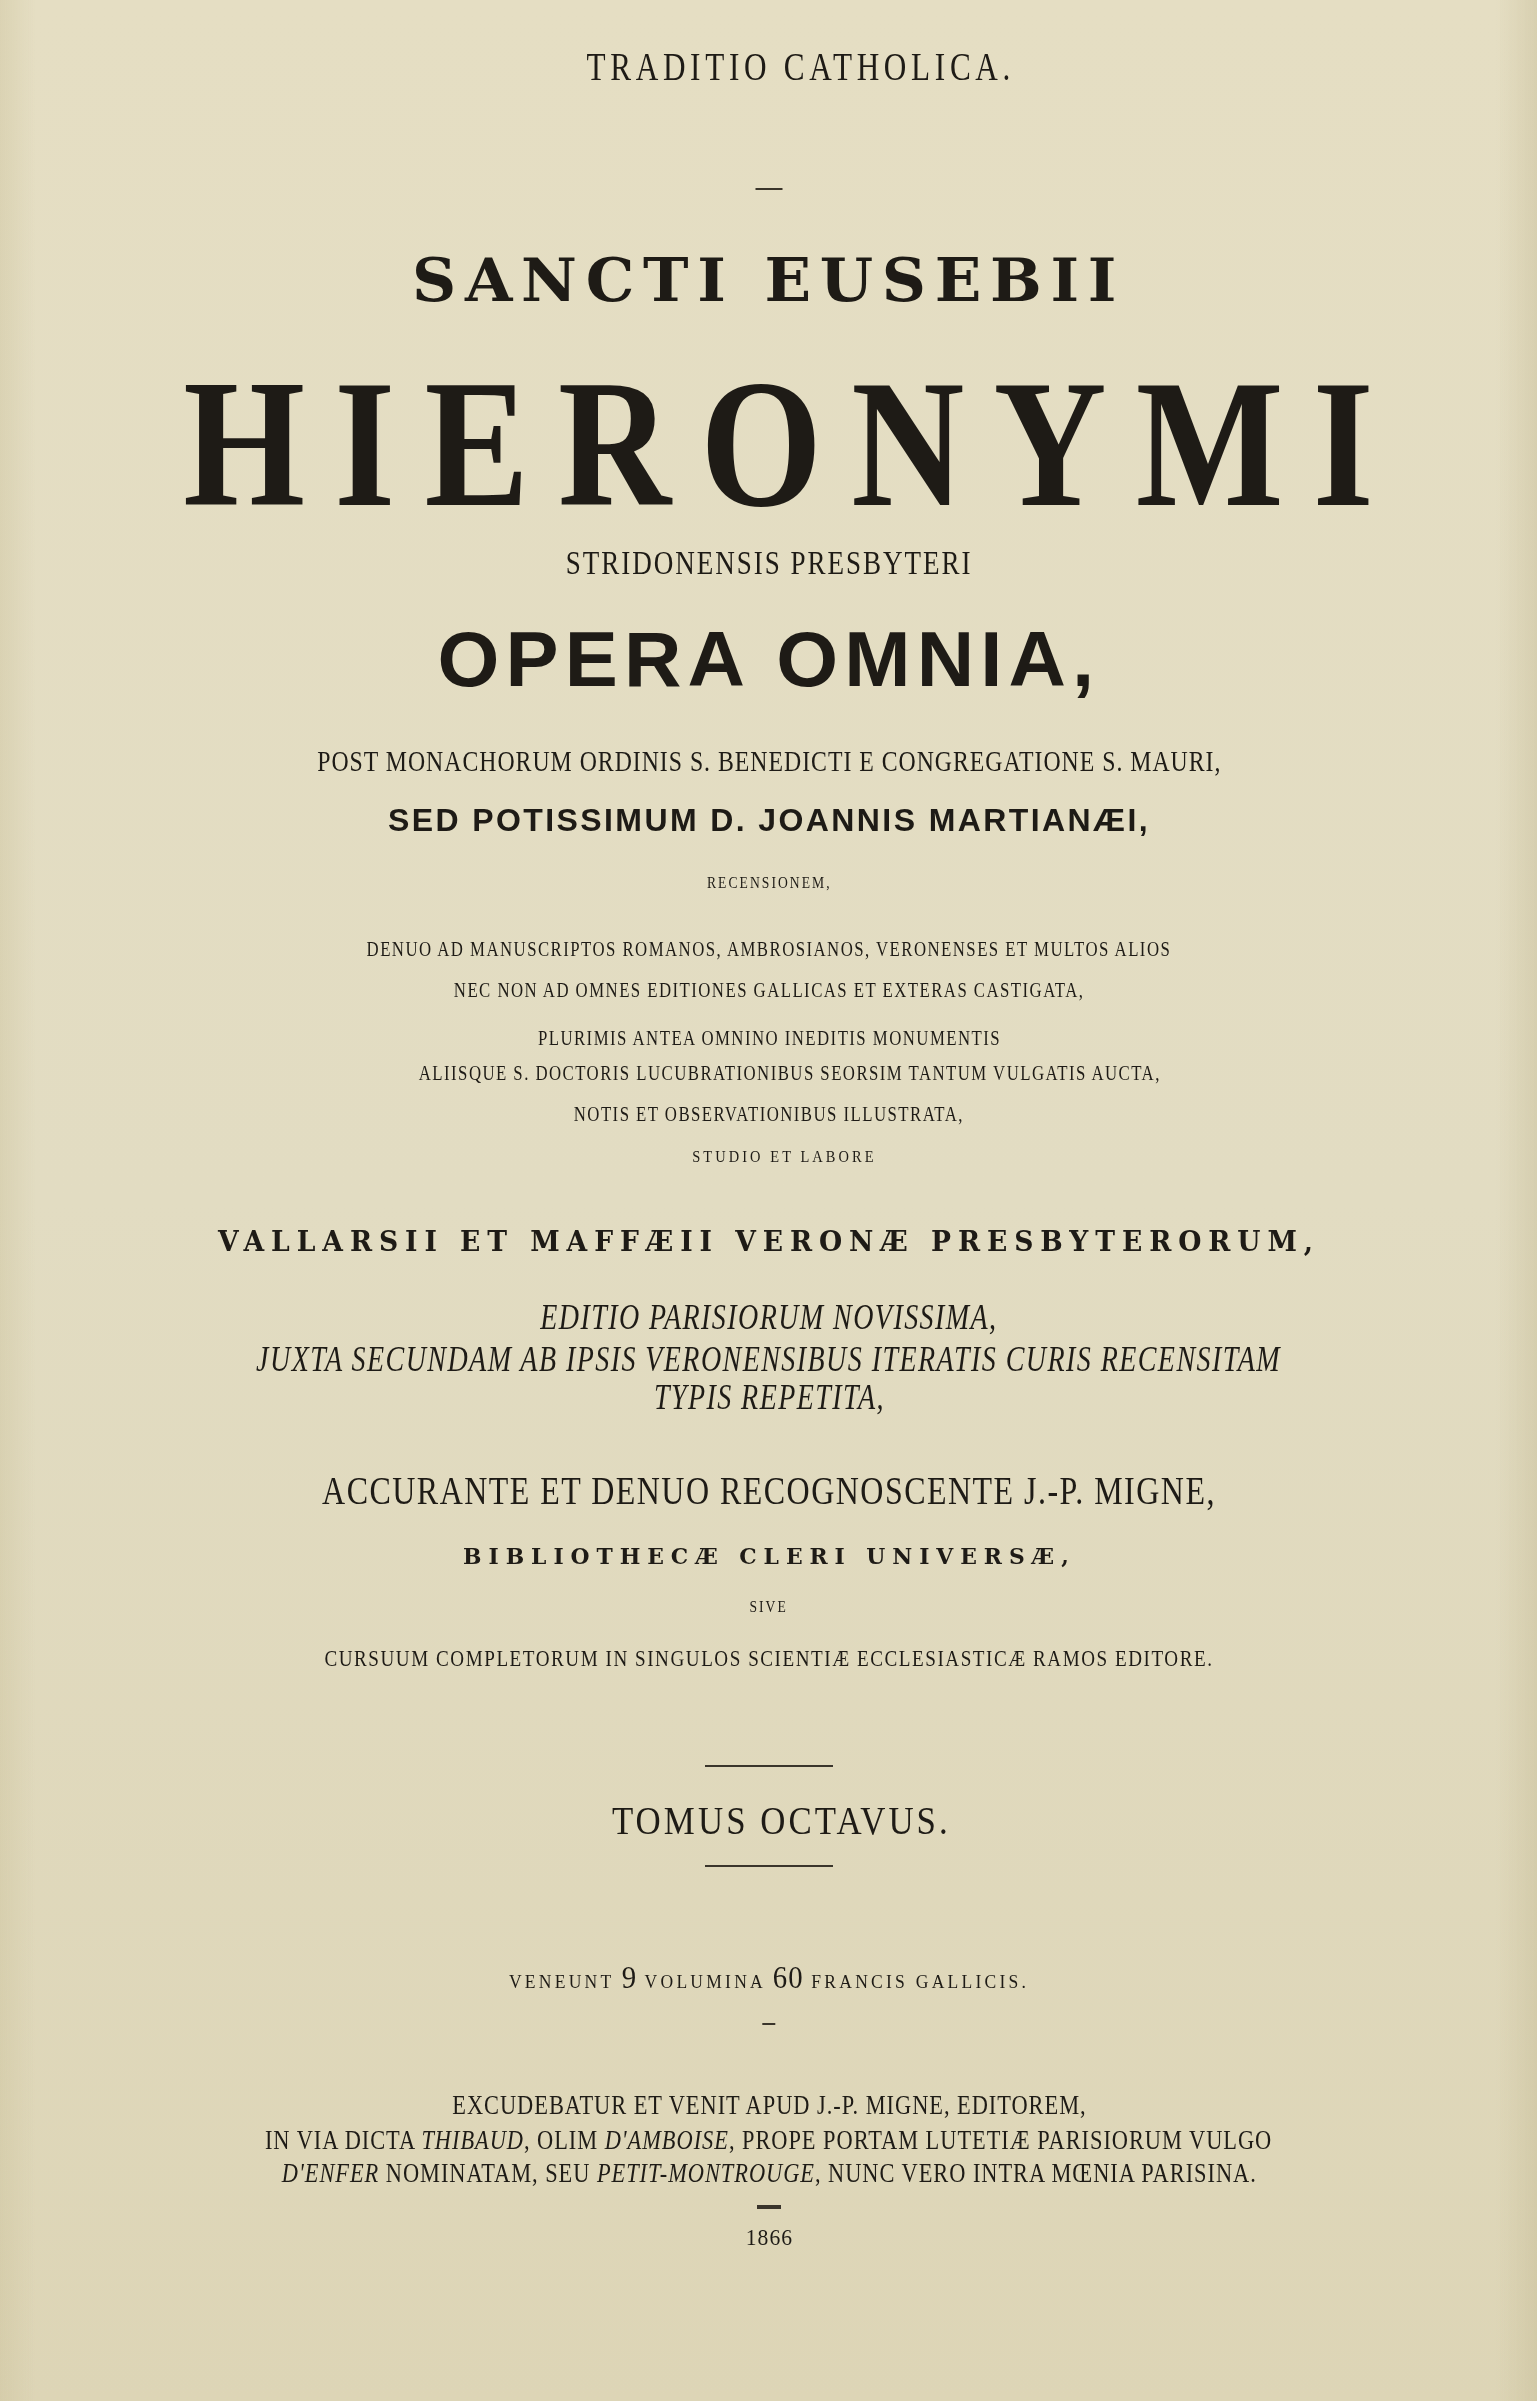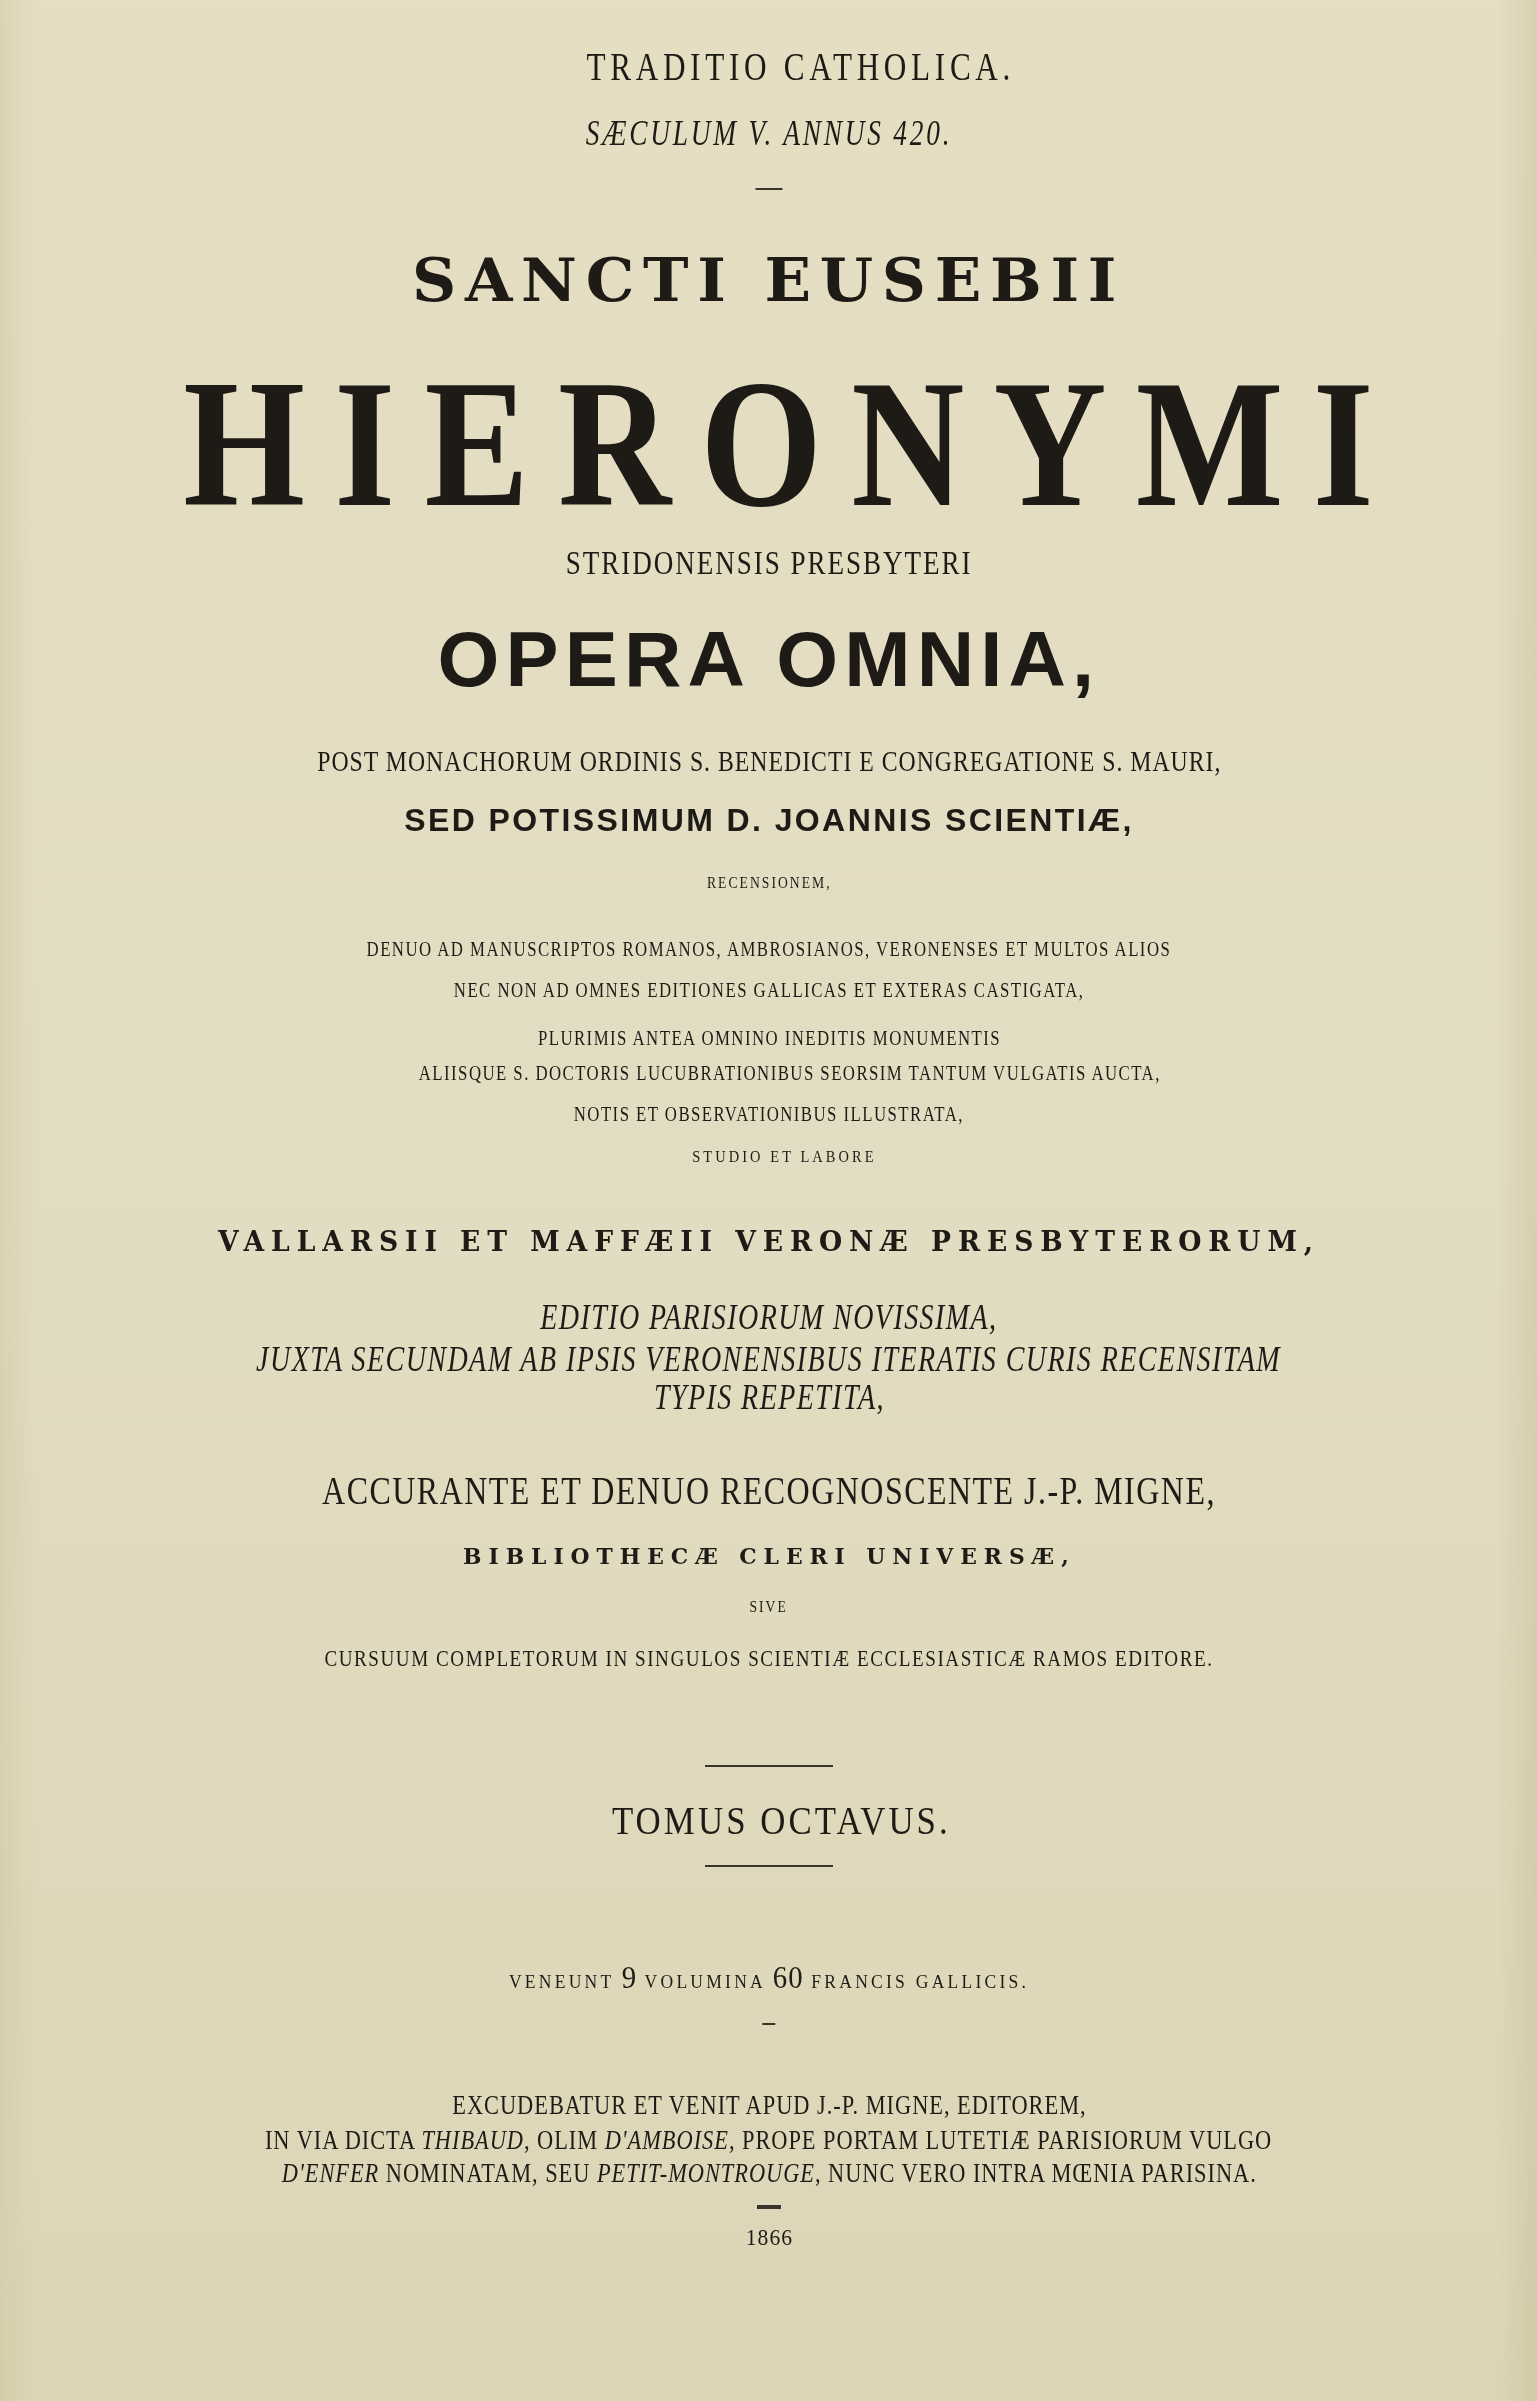--- a/index.html
+++ b/index.html
@@ -100,43 +100,40 @@
     #l-year .cond { transform: scaleX(0.9); }
   </style>
 </head>
 <body>
 
 <div class="page">
 
   <div class="line" id="l-tradition">
     <span class="cond">TRADITIO CATHOLICA.</span>
   </div>
-  <div class="line it" id="l-saeculum">
-    <span class="cond">SÆCULUM V. ANNUS 420.</span>
-  </div>
   <div class="rule" id="r-top"></div>
 
   <div class="line slab" id="l-sancti">
     <span class="cond">SANCTI EUSEBII</span>
   </div>
   <div class="line bold" id="l-hieronymi">
     <span class="cond">HIERONYMI</span>
   </div>
   <div class="line" id="l-stridon">
     <span class="cond">STRIDONENSIS PRESBYTERI</span>
   </div>
   <div class="line gothic" id="l-opera">
     <span class="cond">OPERA OMNIA,</span>
   </div>
 
   <div class="line" id="l-post">
     <span class="cond">POST MONACHORUM ORDINIS S. BENEDICTI E CONGREGATIONE S. MAURI,</span>
   </div>
   <div class="line gothic" id="l-sed">
-    <span class="cond">SED POTISSIMUM D. JOANNIS SCIENTIÆ,</span>
+    <span class="cond">SED POTISSIMUM D. JOANNIS MARTIANÆI,</span>
   </div>
   <div class="line" id="l-recens">
     <span class="cond">RECENSIONEM,</span>
   </div>
 
   <div class="line small-block" id="l-denu">
     <span class="cond">DENUO AD MANUSCRIPTOS ROMANOS, AMBROSIANOS, VERONENSES ET MULTOS ALIOS</span>
   </div>
   <div class="line small-block" id="l-nec">
     <span class="cond">NEC NON AD OMNES EDITIONES GALLICAS ET EXTERAS CASTIGATA,</span>

